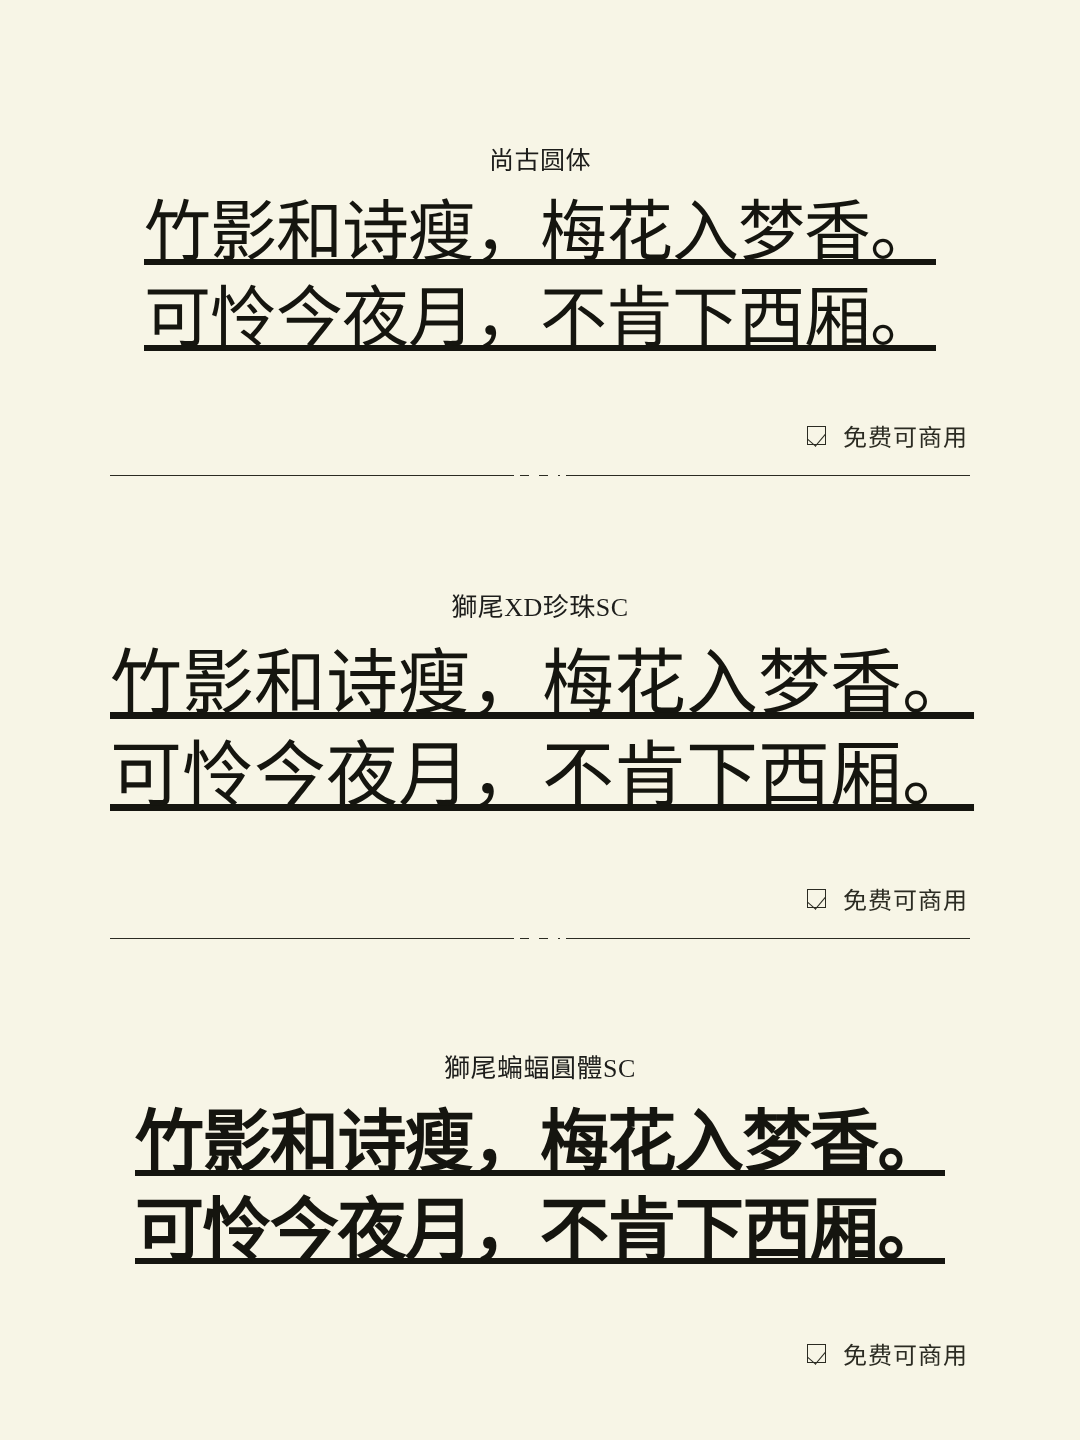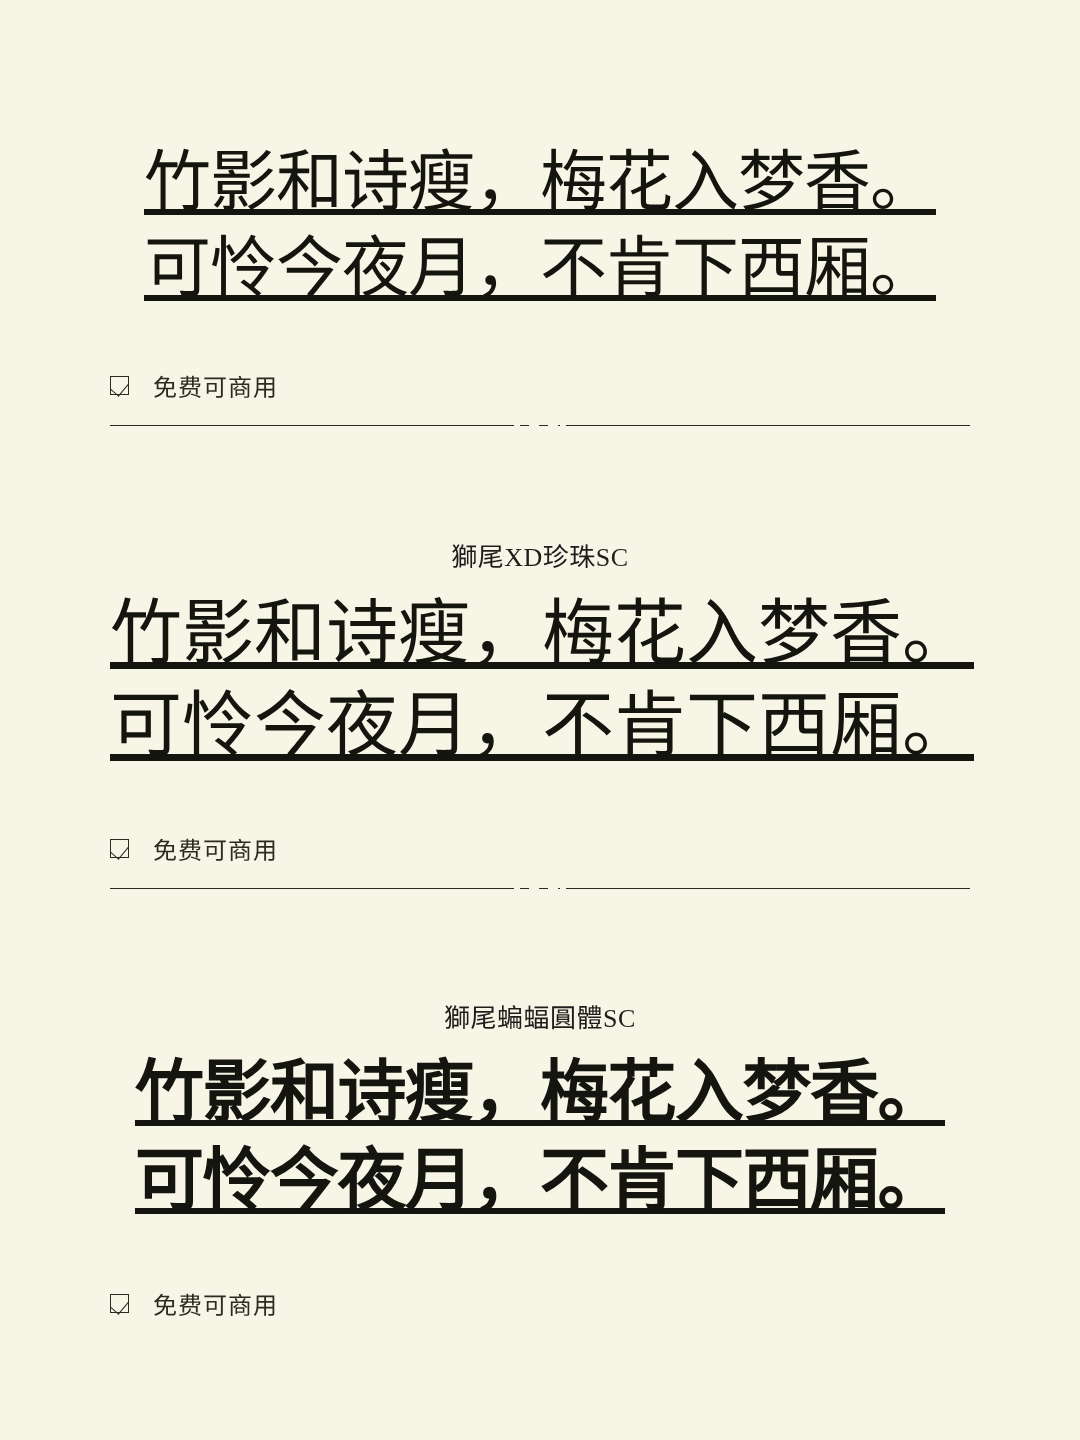--- a/index.html
+++ b/index.html
@@ -75,23 +75,23 @@
   
   .sample-3 {
     font-family: "DejaVu Sans", sans-serif;
     font-size: 69px;
     font-weight: 700;
     letter-spacing: -1.5px;
   }
 
   .badge-row {
     display: flex;
-    justify-content: flex-start;
+    justify-content: flex-end;
     align-items: center;
-    gap: 24px;
+    gap: 17px;
     padding-right: 2px;
   }
   .badge-1 { margin-top: 56px; }
   .badge-2 { margin-top: 60px; }
   .badge-3 { margin-top: 62px; }
 
   .check-icon {
     width: 19px;
     height: 19px;
     border: 1.4px solid #2b2b22;
@@ -135,20 +135,21 @@
     margin: 0 6px;
     background: repeating-linear-gradient(to right, #2b2b22 0 9px, transparent 9px 19px);
   }
 </style>
 </head>
 <body>
 
 <div class="page">
 
   <section class="font-block block-1">
+    <div class="font-name">尚古圆体</div>
     <div class="sample sample-1">
       <span class="line">竹影和诗瘦，梅花入梦香。</span>
       <span class="line">可怜今夜月，不肯下西厢。</span>
     </div>
     <div class="badge-row badge-1">
       <span class="check-icon"></span>
       <span class="badge-label">免费可商用</span>
     </div>
     <div class="divider">
       <span class="seg"></span>

